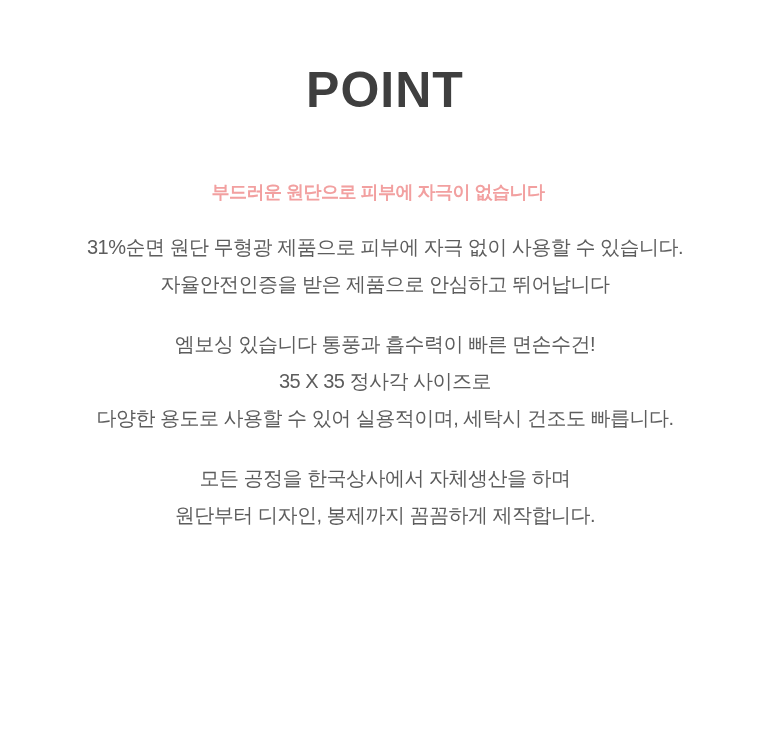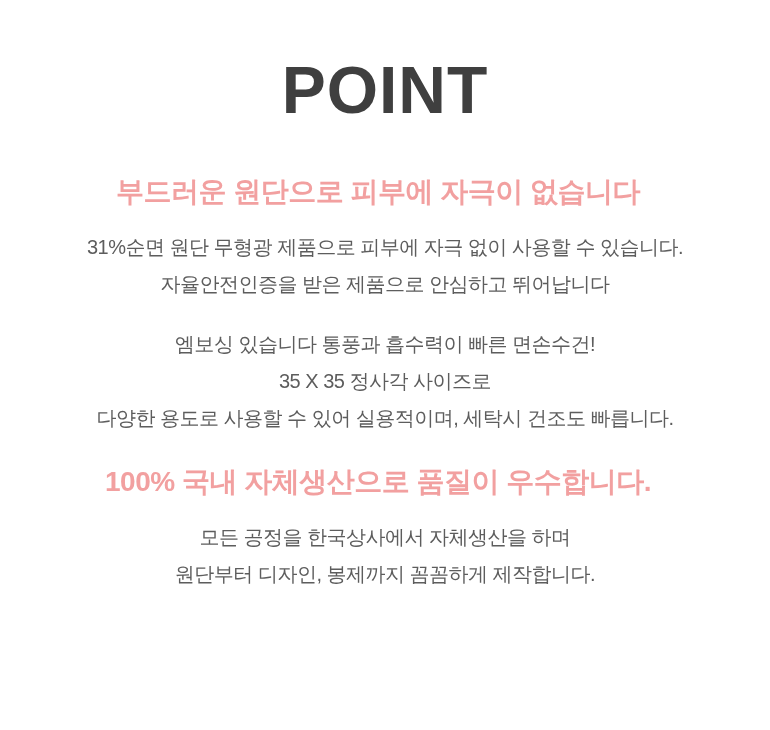--- a/index.html
+++ b/index.html
@@ -18,32 +18,32 @@
   }
   .page {
     width: 770px;
     height: 730px;
     text-align: center;
     box-sizing: border-box;
   }
   .title {
     margin: 0;
     padding-top: 64px;
-    font-size: 66px;
+    font-size: 50px;
     line-height: 52px;
     font-weight: 700;
     letter-spacing: 1px;
     color: var(--title-color);
   }
   .section {
     margin: 0;
   }
   .heading {
     margin: 62px 14px 0 0;
-    font-size: 28px;
+    font-size: 18px;
     line-height: 28px;
     font-weight: 700;
     letter-spacing: -0.5px;
     color: var(--pink);
   }
   .section + .section .heading {
     margin-top: 31px;
   }
   .body {
     margin: 23px 0 0 0;
@@ -74,20 +74,19 @@
 
   <section class="section">
     <p class="body">
       <span class="line">엠보싱 있습니다 통풍과 흡수력이 빠른 면손수건!</span>
       <span class="line">35 X 35 정사각 사이즈로</span>
       <span class="line">다양한 용도로 사용할 수 있어 실용적이며, 세탁시 건조도 빠릅니다.</span>
     </p>
   </section>
 
   <section class="section">
-    <h2 class="heading">100% 국내 자체생산으로 품질이 우수합니다.</h2>
     <p class="body">
       <span class="line">모든 공정을 한국상사에서 자체생산을 하며</span>
       <span class="line">원단부터 디자인, 봉제까지 꼼꼼하게 제작합니다.</span>
     </p>
   </section>
 
 </div>
 
 </body></html>

